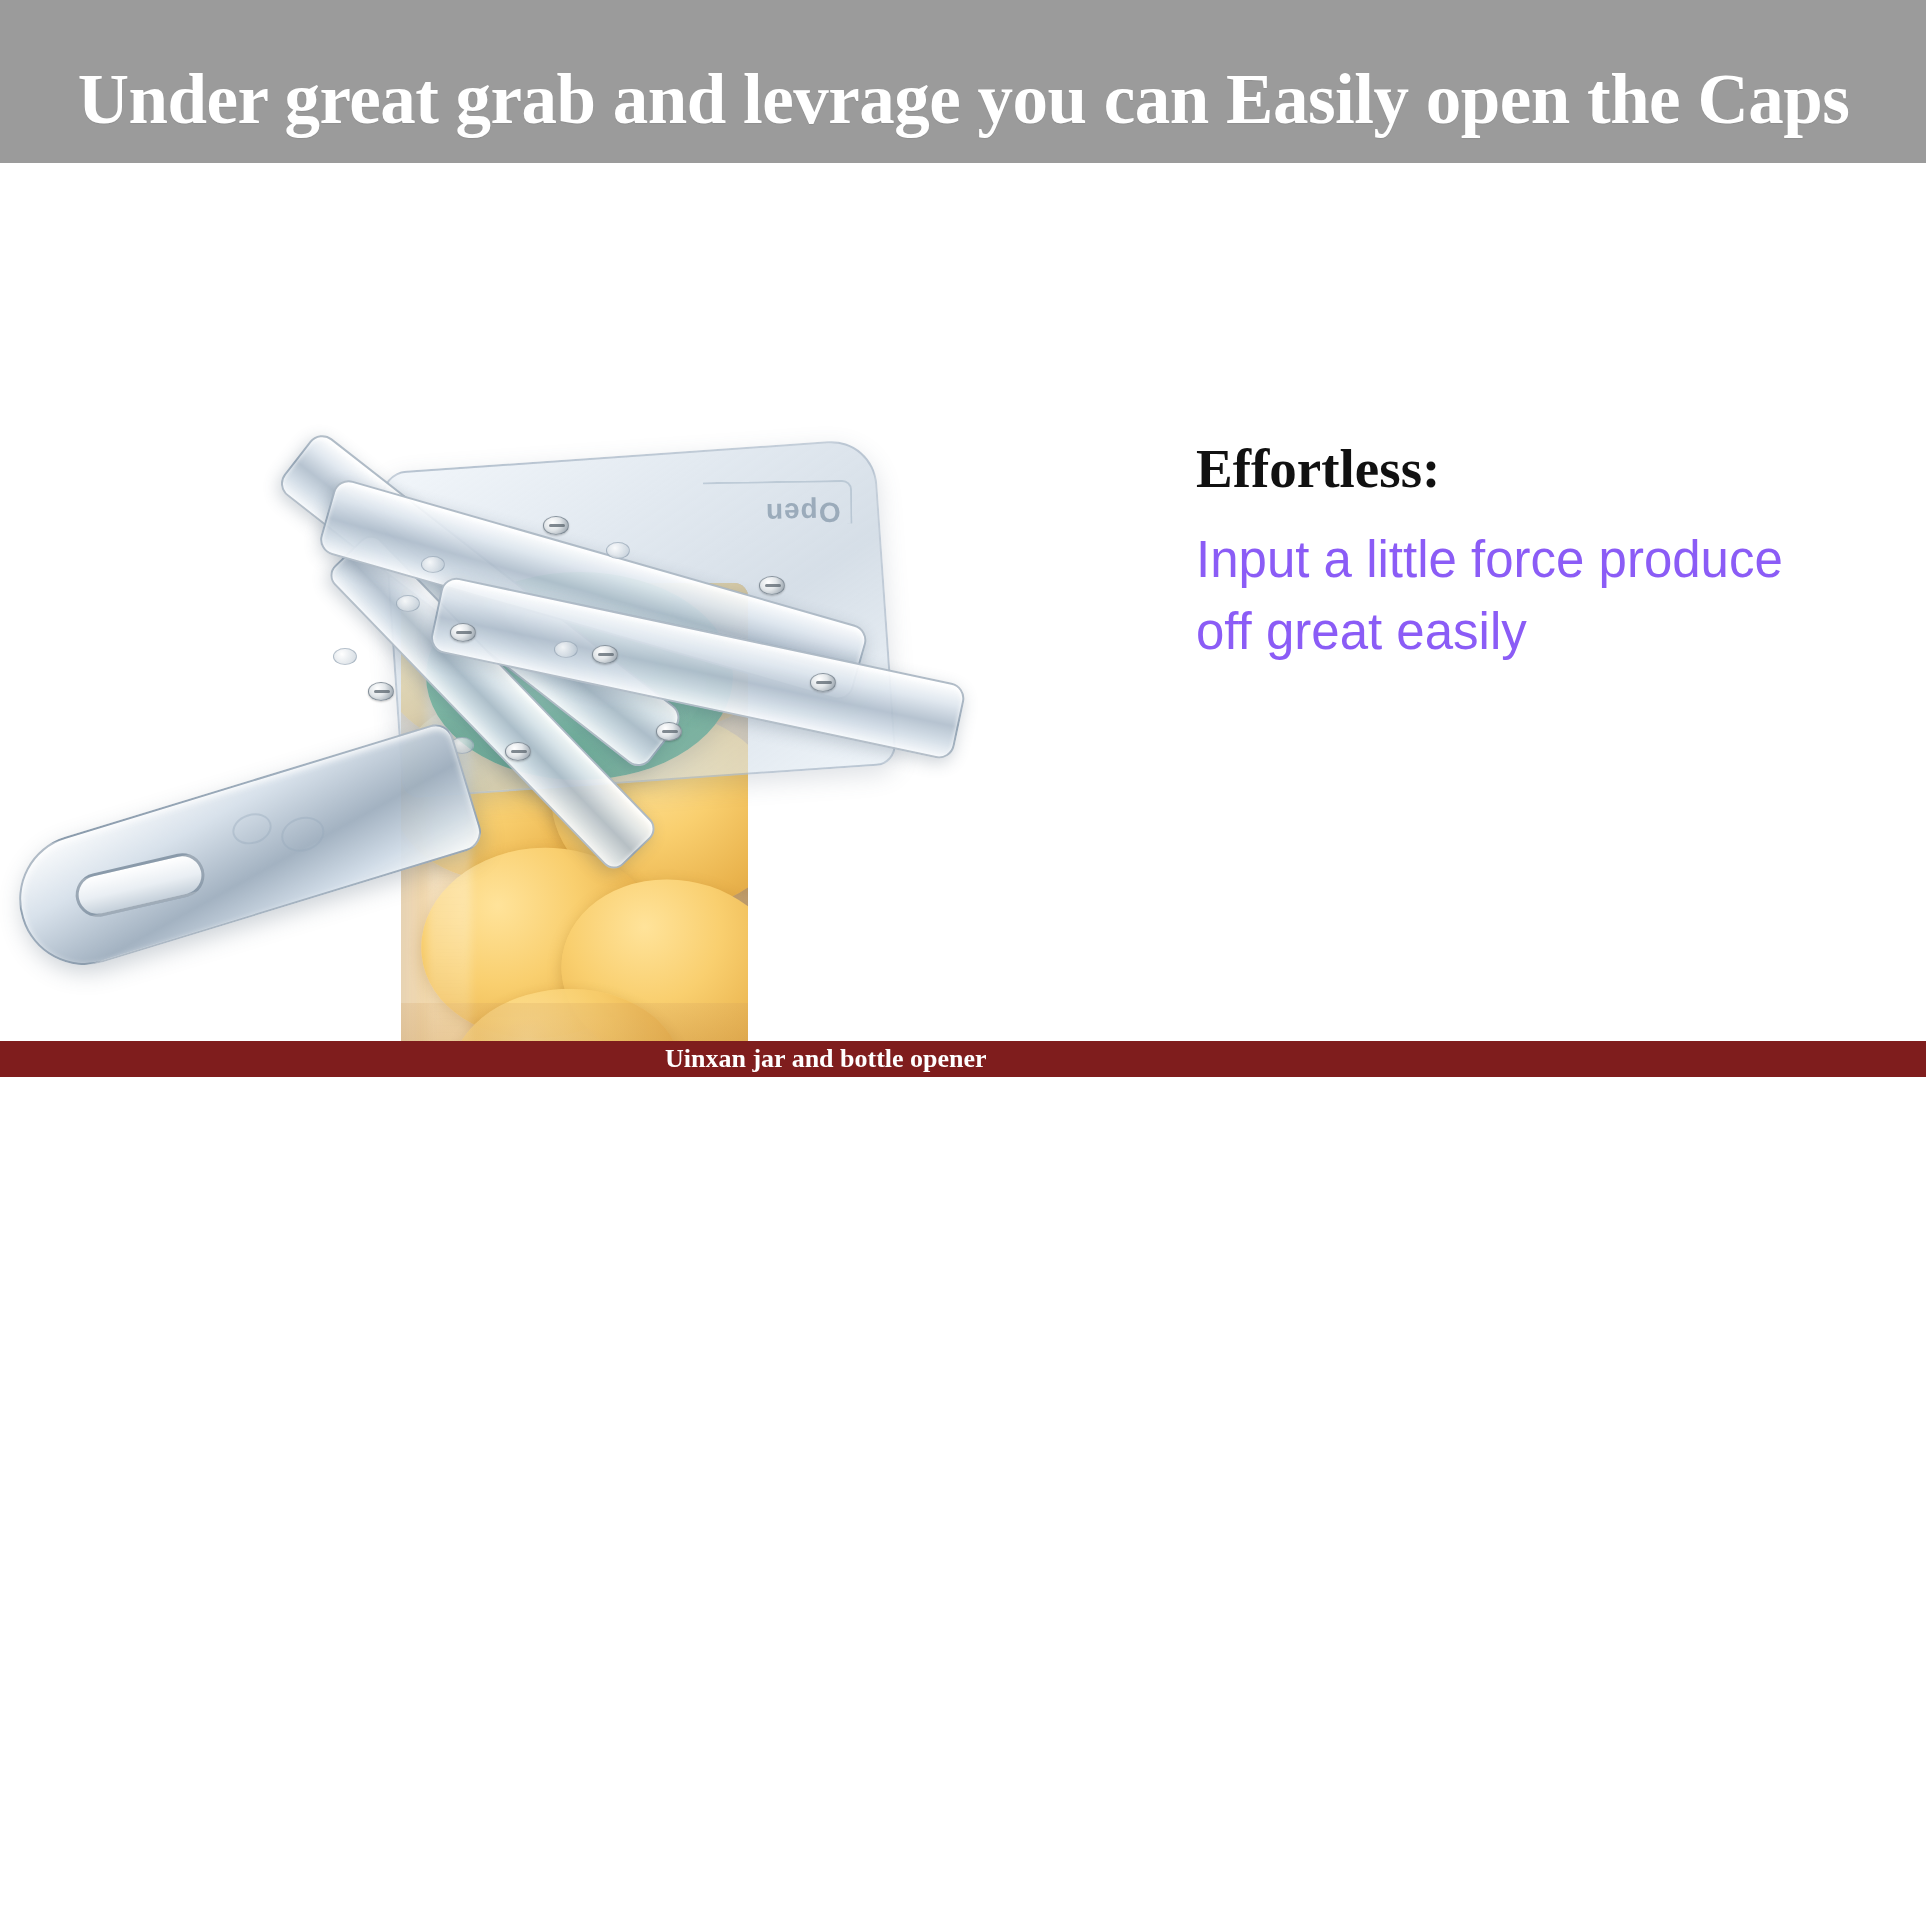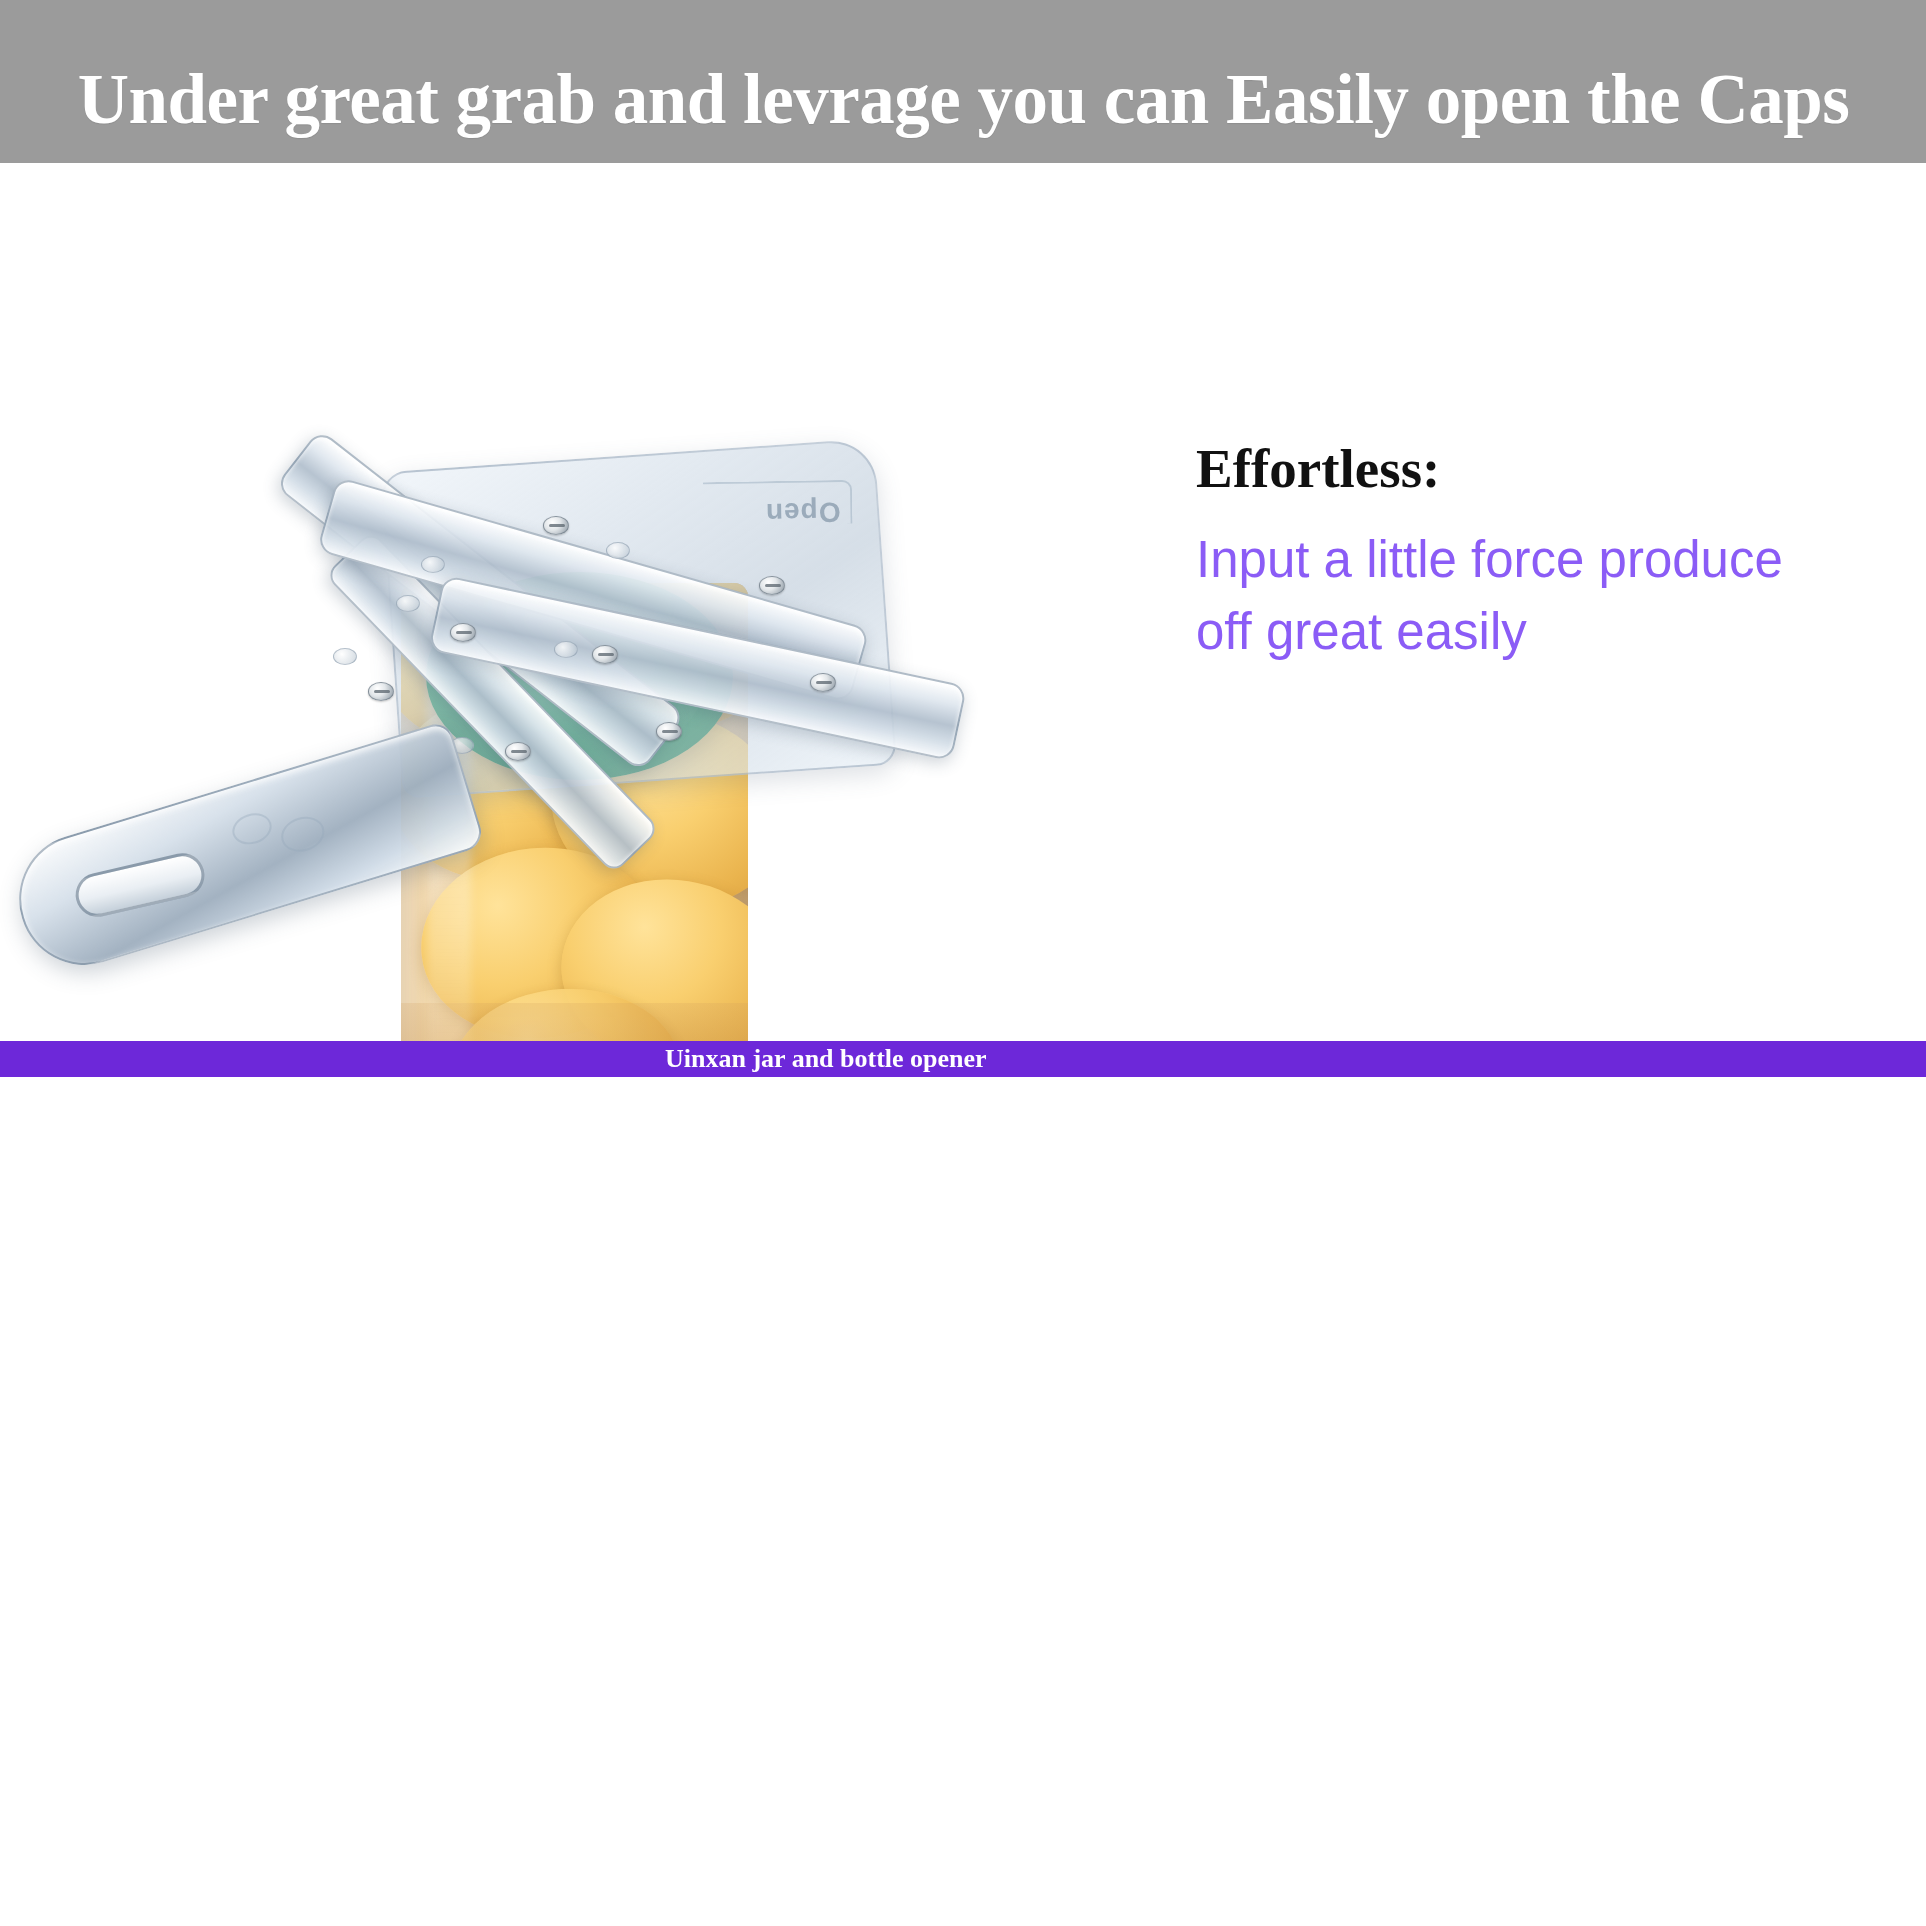--- a/index.html
+++ b/index.html
@@ -23,21 +23,21 @@
     font-weight:bold;
     font-size:71px;
     letter-spacing:-0.5px;
     white-space:nowrap;
     text-shadow:0 1px 1px rgba(0,0,0,.08);
   }
 
   
   .mid-banner{
     position:absolute; left:0; top:1041px; width:1927px; height:36px;
-    background:#6d28d9; z-index:40;
+    background:#7f1d1d; z-index:40;
     display:flex; align-items:center;
   }
   .mid-title{
     color:#ffffff;
     font-family:"Liberation Serif", serif;
     font-weight:bold;
     font-size:26px;
     margin-left:665px;
     white-space:nowrap;
   }

